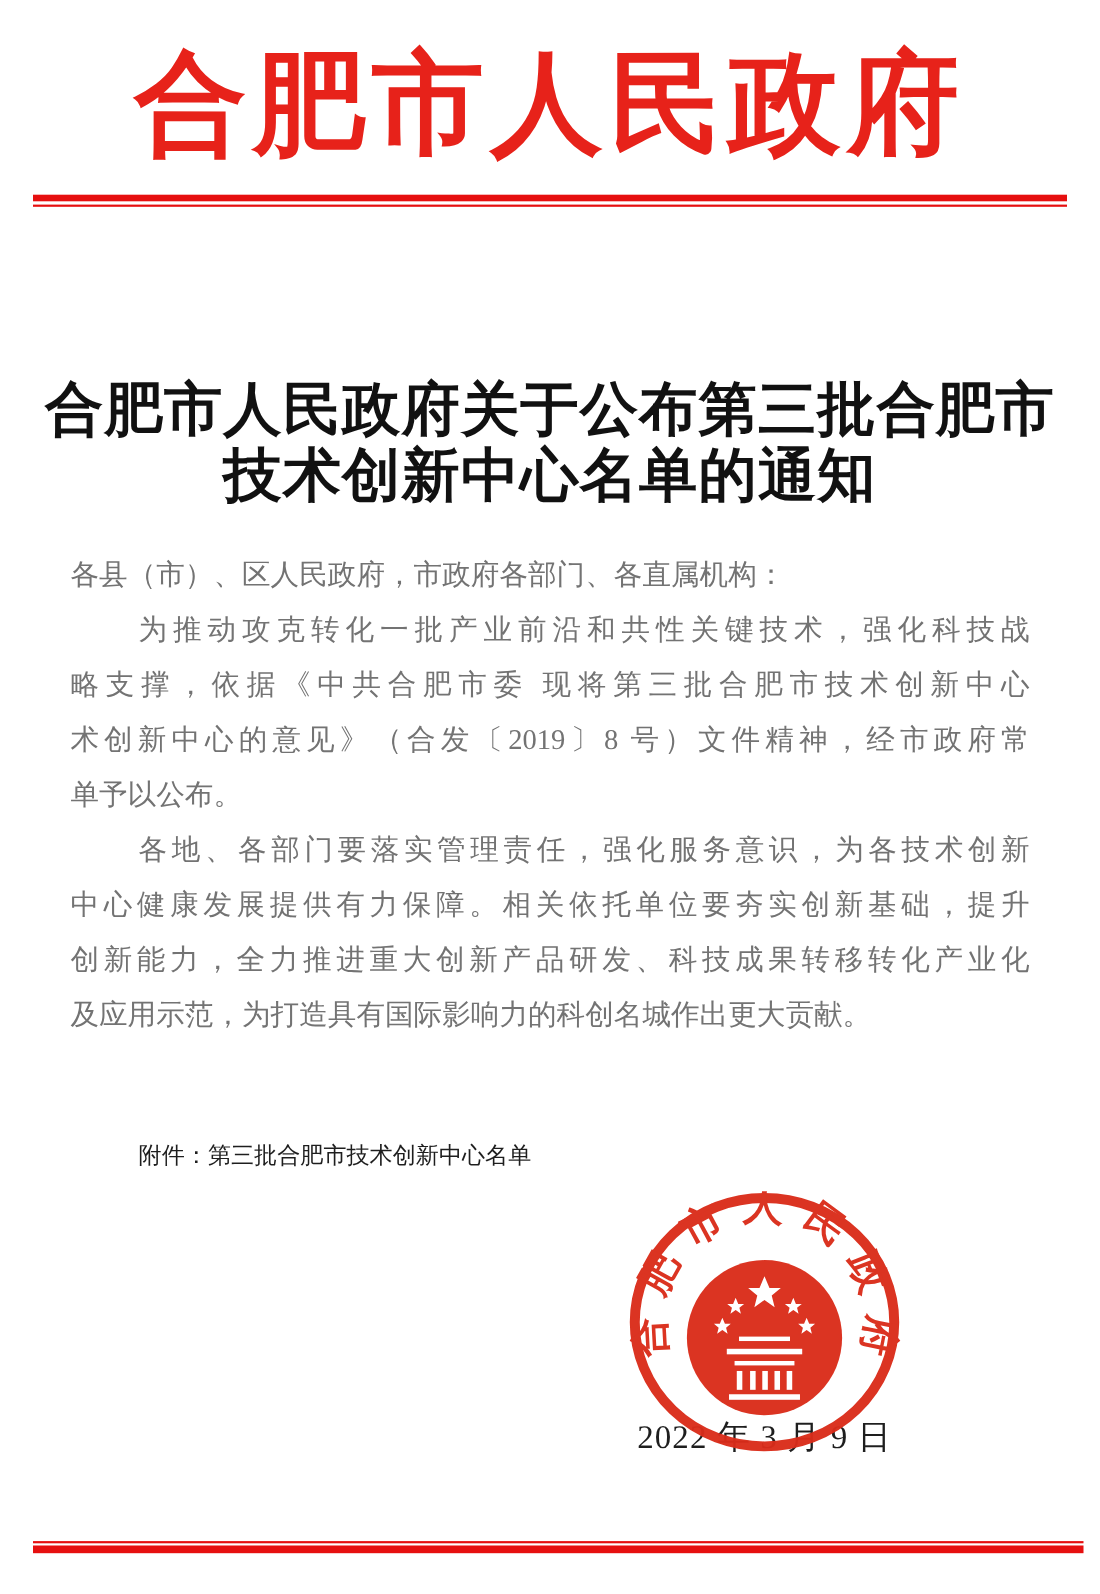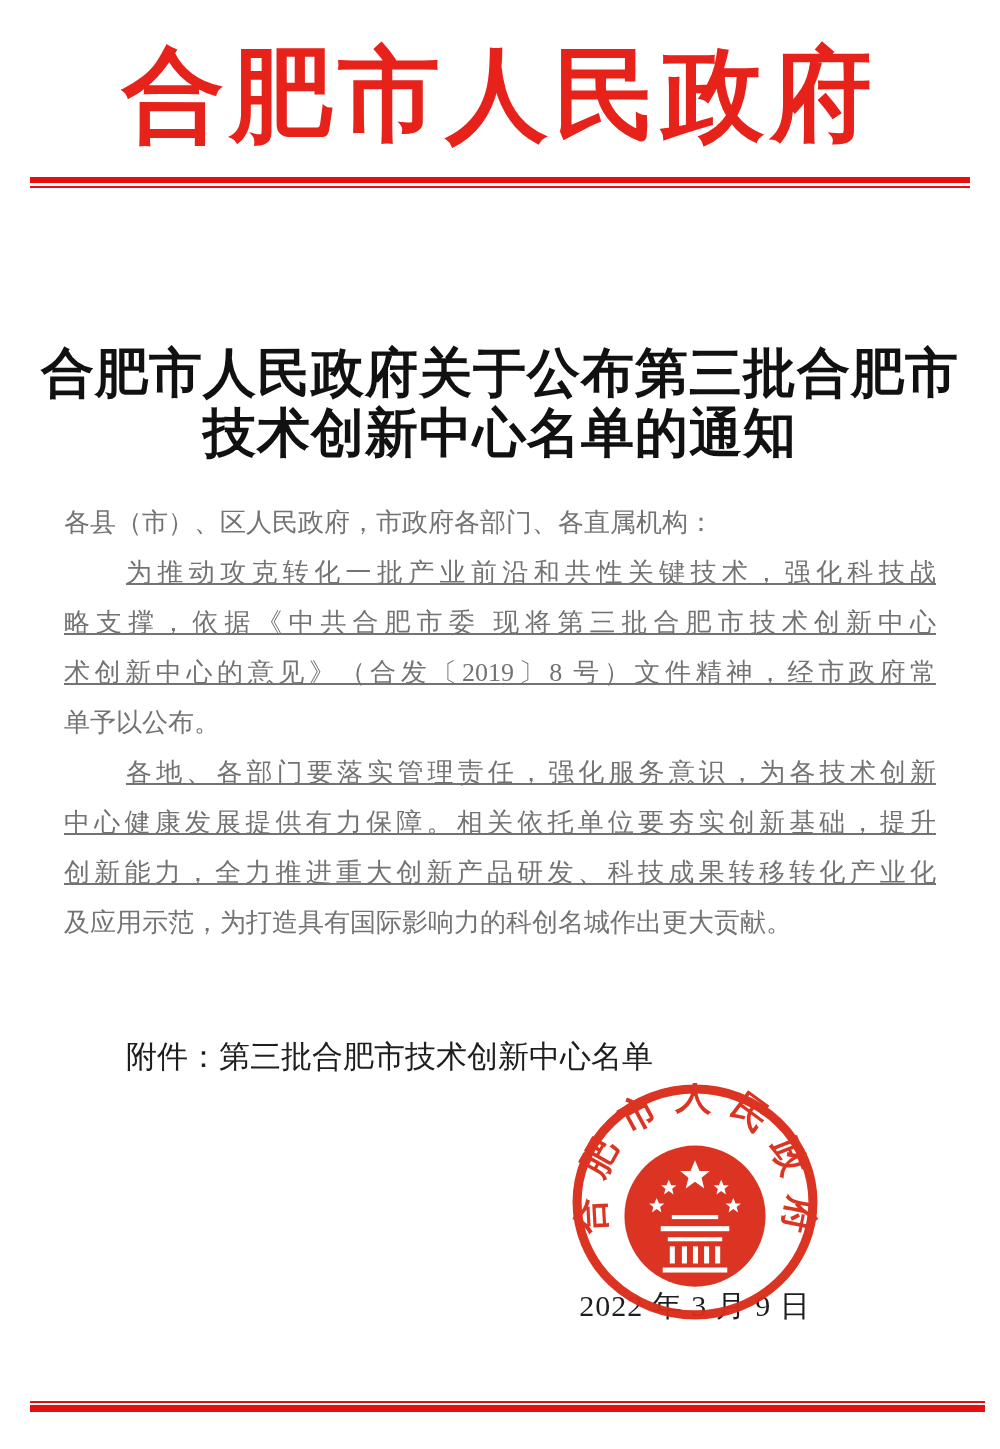--- a/index.html
+++ b/index.html
@@ -73,31 +73,30 @@
     width: 872px;
     font-size: 26px;
     color: #737373;
     line-height: 50px;
   }
   .body-line { white-space: nowrap; }
   .body-line.jl {
     white-space: normal;
     text-align: justify;
     text-align-last: justify;
-    text-decoration: underline;
   }
   .body-line.ind { padding-left: 62px; }
 
   .attachment-line {
     position: absolute;
     top: 1036px;
     left: 64px;
     width: 872px;
     padding-left: 62px;
-    font-size: 31px;
+    font-size: 21px;
     color: #1e1e1e;
     white-space: nowrap;
   }
 
   
   .sign-date {
     position: absolute;
     top: 1286px;
     left: 540px;
     width: 310px;

